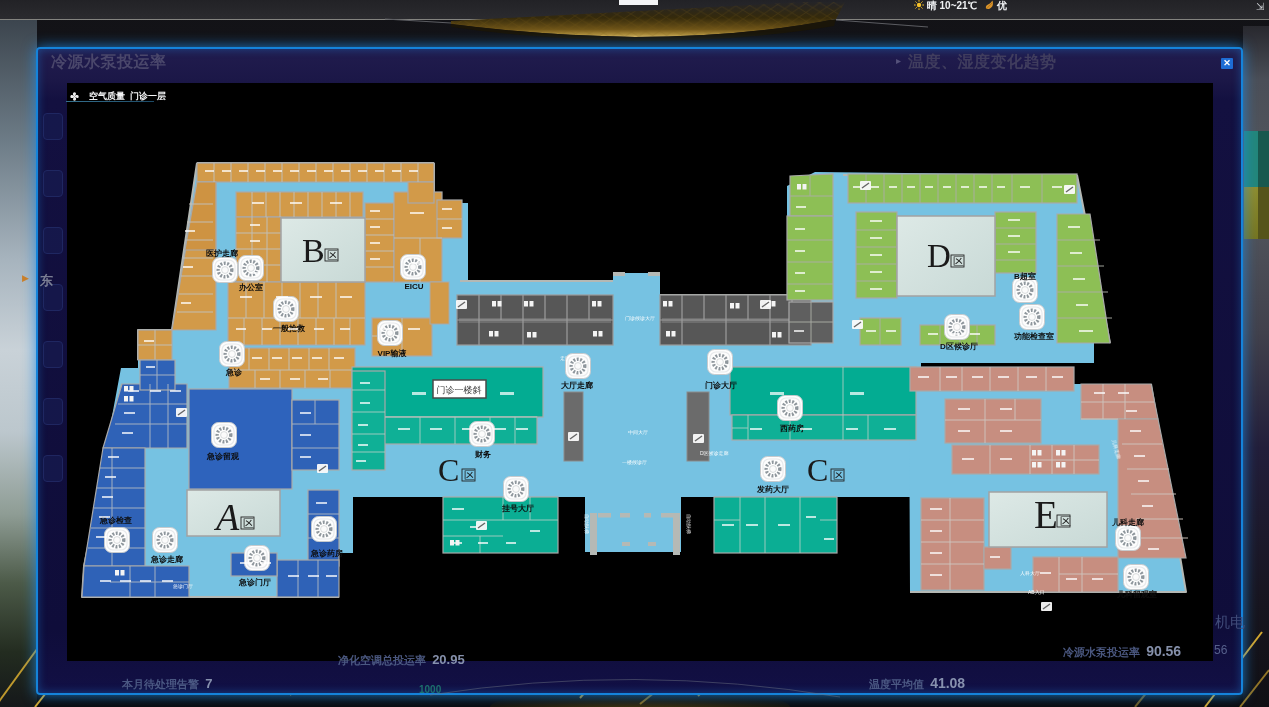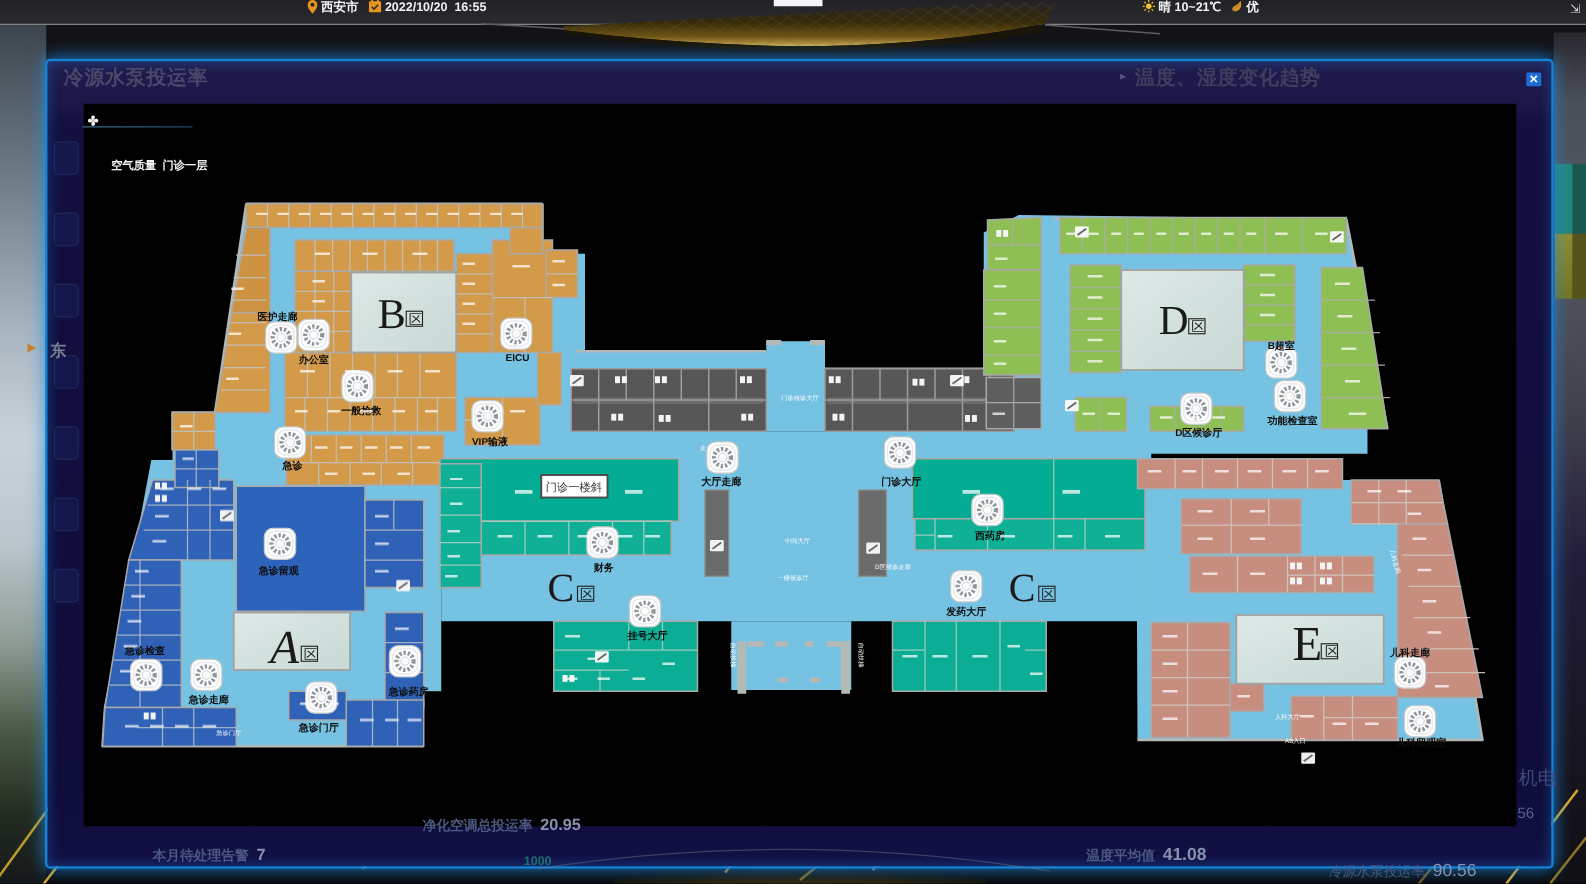--- a/index.html
+++ b/index.html
@@ -36,31 +36,20 @@
     <pattern id="grid" width="14" height="9" patternUnits="userSpaceOnUse" patternTransform="rotate(-2)">
       <path d="M0,0 L14,9 M14,0 L0,9" stroke="#7a5c16" stroke-width="0.7" fill="none"></path>
     </pattern>
   </defs>
   <path d="M451,21 L805,2 L845,2 L836,19 Q745,37 635,37 Q535,35 451,24 Z" fill="url(#gold)"></path>
   <path d="M451,21 L805,2 L845,2 L836,19 Q745,37 635,37 Q535,35 451,24 Z" fill="url(#grid)" opacity="0.35"></path>
   <path d="M451,24 Q535,35 635,37 Q745,37 836,19 L834,26 Q745,41 635,41 Q535,39 451,27 Z" fill="#1a1509"></path>
       <path d="M451,23 L385,19 M836,20 L928,27" stroke="#5c5d62" stroke-width="1.2" fill="none"></path>
 </svg>
 
-<div class="abs" style="left:246px;top:0px;width:280px;height:14px;color:#f0f2f4;font-size:10px;font-weight:bold;line-height:11px;">
-  <svg width="8" height="11" viewBox="0 0 8 11" style="vertical-align:-2px">
-        <path d="M4,0 C6.2,0 8,1.8 8,4 C8,6.5 4,11 4,11 C4,11 0,6.5 0,4 C0,1.8 1.8,0 4,0 Z" fill="#e89420"></path>
-        <circle cx="4" cy="3.8" r="1.6" fill="#2a2a2e"></circle>
-      </svg> 西安市&nbsp;&nbsp;&nbsp;<svg width="10" height="10" viewBox="0 0 10 10" style="vertical-align:-1px">
-        <rect x="0" y="1" width="10" height="9" rx="1" fill="#e89420"></rect>
-        <rect x="2" y="0" width="1.5" height="3" fill="#e89420"></rect>
-        <rect x="6.5" y="0" width="1.5" height="3" fill="#e89420"></rect>
-        <path d="M2.5,5.5 L4.2,7.2 L7.5,3.8" stroke="#2a2a2e" stroke-width="1.3" fill="none"></path>
-      </svg> 2022/10/20&nbsp; 16:55
-</div>
 
 <div class="abs" style="left:914px;top:0px;width:200px;height:14px;color:#f0f2f4;font-size:10px;font-weight:bold;line-height:11px;">
   <svg width="10" height="10" viewBox="0 0 10 10" style="vertical-align:-1px">
         <circle cx="5" cy="5" r="2.2" fill="#f5c12a"></circle>
         <g stroke="#f5c12a" stroke-width="1">
           <path d="M5,0 v1.7 M5,8.3 v1.7 M0,5 h1.7 M8.3,5 h1.7 M1.5,1.5 l1.2,1.2 M7.3,7.3 l1.2,1.2 M8.5,1.5 l-1.2,1.2 M2.7,7.3 l-1.2,1.2"></path>
         </g>
       </svg> 晴 10~21℃&nbsp;&nbsp;&nbsp;<svg width="9" height="10" viewBox="0 0 9 10" style="vertical-align:-1px">
         <path d="M7.5,0.5 C8.5,4 8,7 5,8.5 C3,9.5 1.5,9 1,8 C0.5,7 1,5.5 3,4.5 C5,3.5 6.5,2 7.5,0.5 Z" fill="#d8922a"></path>
         <path d="M1.5,9 C3,7 5,5 7,3" stroke="#a56a18" stroke-width="0.7" fill="none"></path>
@@ -122,30 +111,30 @@
 
 <svg class="abs" style="left:69px;top:91px" width="11" height="11" viewBox="0 0 16 16">
   <g fill="#f0f0f0">
     <path d="M8,8 C6,7 5.2,5 6,3 C7,1.6 9,1.6 10,3 C10.4,4.4 9.6,6.4 8,8 Z"></path>
     <path d="M8,8 C9,6 11,5.2 13,6 C14.4,7 14.4,9 13,10 C11.6,10.4 9.6,9.6 8,8 Z"></path>
     <path d="M8,8 C10,9 10.8,11 10,13 C9,14.4 7,14.4 6,13 C5.6,11.6 6.4,9.6 8,8 Z"></path>
     <path d="M8,8 C7,10 5,10.8 3,10 C1.6,9 1.6,7 3,6 C4.4,5.6 6.4,6.4 8,8 Z"></path>
   </g>
 </svg>
 
-<div class="abs" style="left:89px;top:90px;color:#f2f3f4;font-size:9px;font-weight:bold;margin-top:36px;">空气质量&nbsp; 门诊一层</div>
+<div class="abs" style="left:89px;top:90px;color:#f2f3f4;font-size:9px;font-weight:bold;">空气质量&nbsp; 门诊一层</div>
 
 <div class="abs" style="left:66px;top:101px;width:88px;height:1px;background:linear-gradient(90deg,#35708e,#1c4a66);"></div>
 
 <div class="abs" style="left:1221px;top:58px;width:12px;height:11px;background:#1d6cd4;border-radius:1px;color:#fff;font-size:9px;font-weight:bold;text-align:center;line-height:11px;">✕</div>
 
 <div class="abs" style="left:85px;top:676px;color:#4e5c86;font-size:11px;font-weight:bold;opacity:0.95;margin-left:37px;">本月待处理告警&nbsp; <span style="color:#8d98b4;font-size:13px;">7</span></div>
 <div class="abs" style="left:338px;top:652px;color:#4e5c86;font-size:11px;font-weight:bold;opacity:0.95;">净化空调总投运率&nbsp; <span style="color:#8d98b4;font-size:13px;">20.95</span></div>
 <div class="abs" style="left:869px;top:675px;color:#4e5c86;font-size:11px;font-weight:bold;opacity:0.95;">温度平均值&nbsp; <span style="color:#8d98b4;font-size:14px;">41.08</span></div>
-<div class="abs" style="left:1063px;top:688px;color:#4e5c86;font-size:11px;font-weight:normal;opacity:0.95;">冷源水泵投运率&nbsp; <span style="color:#8d98b4;font-size:14px;">90.56</span></div>
+<div class="abs" style="left:1063px;top:643px;color:#4e5c86;font-size:11px;font-weight:bold;opacity:0.95;">冷源水泵投运率&nbsp; <span style="color:#8d98b4;font-size:14px;">90.56</span></div>
 
 <div class="abs" style="left:419px;top:684px;color:#1e7a72;font-size:10px;font-weight:bold;opacity:0.9;">1000</div>
 
 <svg class="abs" style="left:420px;top:645px" width="430" height="60" viewBox="0 0 430 60">
   <path d="M10,50 Q215,18 420,52" stroke="#6a7080" stroke-width="1" fill="none" opacity="0.5"></path>
 </svg>
 
 <svg id="plan" class="abs" style="left:0;top:0" width="1269" height="707" viewBox="0 0 1269 707">
 <defs>
   <linearGradient id="court" x1="0" y1="0" x2="1" y2="1">

